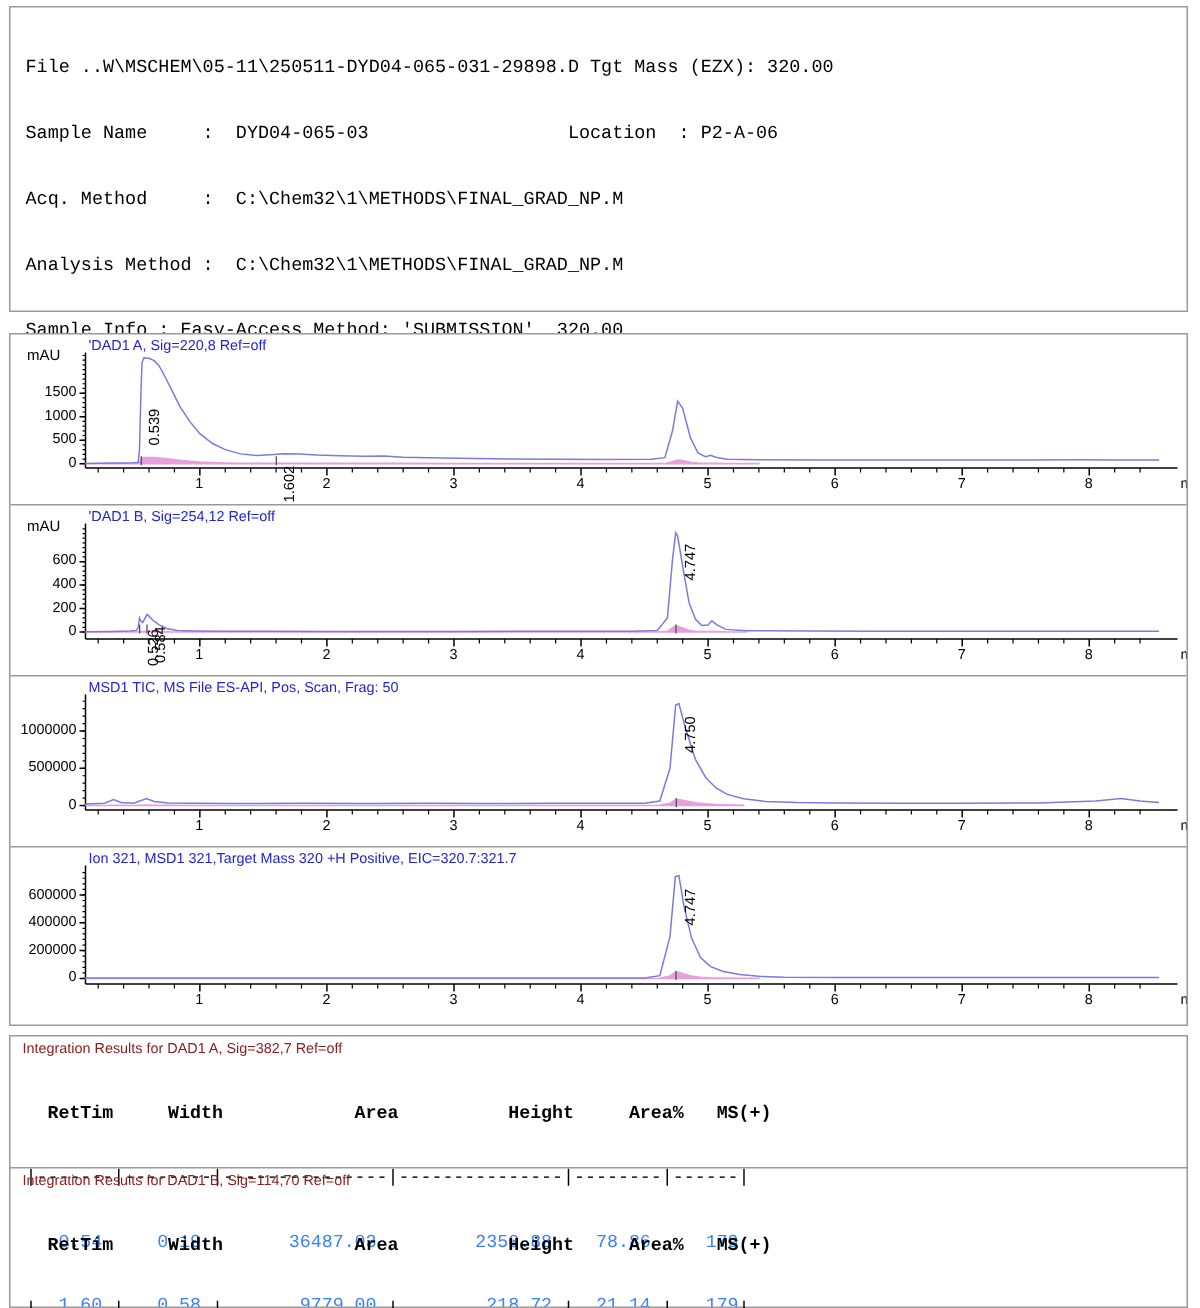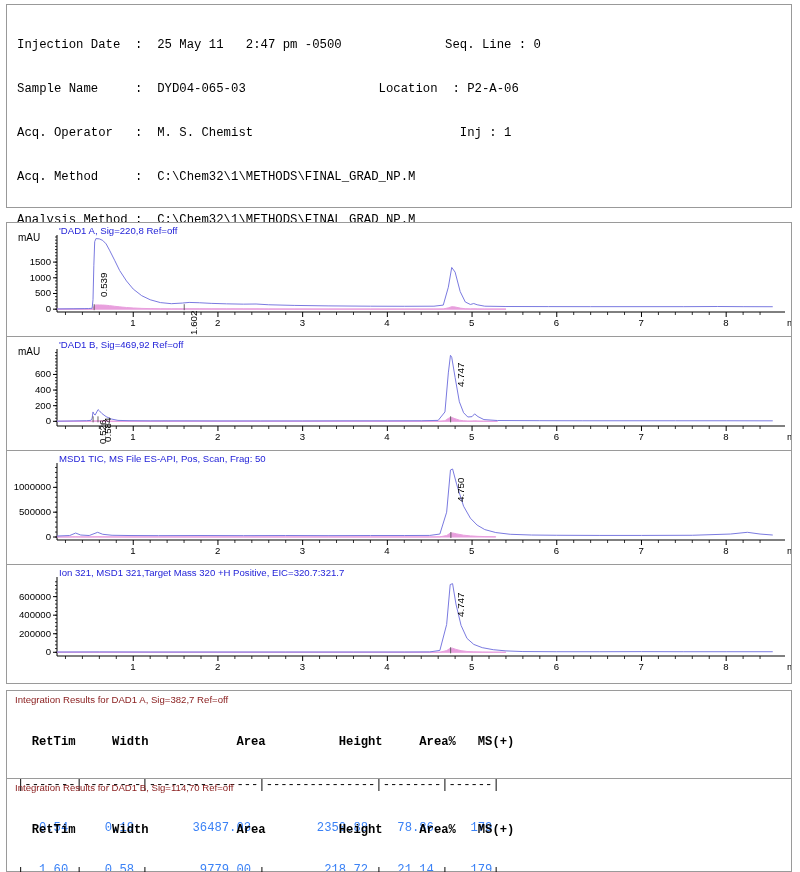--- a/index.html
+++ b/index.html
@@ -109,23 +109,22 @@
   .ir-rule{color:#000;}
   .ir-row{color:#3b82f6;}
 </style>
 </head>
 <body>
 
 <div class="page">
 
   <div class="hdr-box">
     <div class="hdr-inner">
-      <div class="hdr-line">Injection Date  :  25 May 11   2:47 pm -0500              Seq. Line : 0</div>
+      <div class="hdr-line">File ..W\MSCHEM\05-11\250511-DYD04-065-031-29898.D Tgt Mass (EZX): 320.00</div>
       <div class="hdr-line">Sample Name     :  DYD04-065-03                  Location  : P2-A-06</div>
-      <div class="hdr-line">Acq. Operator   :  M. S. Chemist                            Inj : 1</div>
       <div class="hdr-line">Acq. Method     :  C:\Chem32\1\METHODS\FINAL_GRAD_NP.M</div>
       <div class="hdr-line">Analysis Method :  C:\Chem32\1\METHODS\FINAL_GRAD_NP.M</div>
       <div class="hdr-line">Sample Info : Easy-Access Method: 'SUBMISSION'  320.00</div>
       <div class="hdr-line">Method Info : Standard Gradient 4% to 100% Acetonitrile (0.05% TFA) over 7 minutes</div>
       <div class="hdr-line">             Luna C18 3 micron 3 x 75mm</div>
     </div>
   </div>
 
   <div class="chroma-block">
     <div class="panel">
@@ -203,21 +202,21 @@
             <line x1="702.2352941176474" y1="89" x2="702.2352941176474" y2="92" stroke="#000" stroke-width="0.8"></line>
             <line x1="736.1176470588238" y1="89" x2="736.1176470588238" y2="92" stroke="#000" stroke-width="0.8"></line>
             <line x1="753.0588235294119" y1="89" x2="753.0588235294119" y2="92" stroke="#000" stroke-width="0.8"></line>
             <path d="M 50 86.17573221757323 L 50 86.16066945606694 L 66.94117647058823 86.14937238493724 L 77.10588235294117 86.1418410041841 L 81.34117647058824 86.13807531380752 L 83.88235294117646 86.1286610878661 L 85.15294117647059 86.11924686192468 L 86 85.61087866108787 L 86.84705882352941 83.5397489539749 L 87.69411764705883 82.1276150627615 L 88.96470588235294 81.93933054393305 L 92.35294117647058 81.9581589958159 L 95.74117647058824 82.05230125523012 L 99.12941176470588 82.25941422594141 L 102.51764705882353 82.63598326359832 L 107.6 83.23849372384937 L 112.68235294117648 83.85983263598325 L 119.45882352941177 84.48117154811715 L 126.23529411764706 84.97071129707112 L 134.70588235294116 85.36610878661088 L 143.17647058823528 85.61087866108787 L 153.34117647058824 85.78033472803347 L 164.35294117647058 85.84623430962343 L 175.36470588235295 85.80857740585773 L 182.14117647058822 85.77092050209204 L 192.30588235294115 85.7897489539749 L 204.16470588235293 85.82740585774059 L 219.41176470588235 85.85564853556485 L 236.35294117647055 85.8744769874477 L 249.05882352941177 85.86506276150627 L 261.7647058823529 85.91213389121339 L 287.1764705882353 85.94979079497908 L 321.05882352941177 85.97803347280335 L 363.4117647058823 85.99686192468619 L 397.2941176470589 86.00251046025105 L 426.94117647058823 85.99686192468619 L 436.25882352941176 85.93096234309623 L 441.34117647058827 84.85774058577405 L 444.72941176470584 83.6715481171548 L 448.11764705882354 83.95397489539748 L 453.20000000000005 85.12133891213388 L 458.2823529411765 85.74267782426777 L 463.364705882353 85.89330543933053 L 466.7529411764706 85.836820083682 L 470.1411764705882 85.91213389121339 L 477.76470588235304 85.99686192468619 L 498.94117647058835 86.01569037656903 L 498.94117647058835 86.17573221757323 Z" fill="#e48fd8" stroke="#e48fd8" stroke-width="1" opacity="0.85"></path>
             <path d="M 50.00 85.92 L 66.94 85.74 L 77.11 85.61 L 81.34 85.55 L 83.88 85.39 L 85.15 85.23 L 86.00 76.76 L 86.85 42.24 L 87.69 18.71 L 88.96 15.57 L 92.35 15.88 L 95.74 17.45 L 99.13 20.90 L 102.52 27.18 L 107.60 37.22 L 112.68 47.58 L 119.46 57.93 L 126.24 66.09 L 134.71 72.68 L 143.18 76.76 L 153.34 79.59 L 164.35 80.68 L 175.36 80.06 L 182.14 79.43 L 192.31 79.74 L 204.16 80.37 L 219.41 80.84 L 236.35 81.15 L 249.06 81.00 L 261.76 81.78 L 287.18 82.41 L 321.06 82.88 L 363.41 83.19 L 397.29 83.29 L 426.94 83.19 L 436.26 82.10 L 441.34 64.21 L 444.73 44.44 L 448.12 49.15 L 453.20 68.60 L 458.28 78.96 L 463.36 81.47 L 466.75 80.53 L 470.14 81.78 L 477.76 83.19 L 498.94 83.51 L 541.29 83.60 L 583.65 83.67 L 626.00 83.67 L 676.82 83.67 L 710.71 83.51 L 736.12 83.67 L 765.76 83.73" fill="none" stroke="#7a7ae0" stroke-width="1"></path>
             <line x1="87.18588235294118" y1="81.17573221757323" x2="87.18588235294118" y2="87.17573221757323" stroke="#555" stroke-width="0.9"></line>
             <line x1="177.22823529411767" y1="81.17573221757323" x2="177.22823529411767" y2="87.17573221757323" stroke="#555" stroke-width="0.9"></line>
           </svg><div class="pklab" style="left: 91.1859px; top: 74.2427px;">0.539</div><div class="pklab" style="left: 181.228px; top: 112.056px;">1.602</div></div>
     </div>
     <div class="panel">
-      <div class="panel-title">'DAD1 B, Sig=469,92 Ref=off</div>
+      <div class="panel-title">'DAD1 B, Sig=254,12 Ref=off</div>
       <div class="plot" id="plot1"><div class="ylab" style="right: 740px; top: 78.3125px;">0</div><div class="ylab" style="right: 740px; top: 62.6875px;">200</div><div class="ylab" style="right: 740px; top: 47.0625px;">400</div><div class="ylab" style="right: 740px; top: 31.4375px;">600</div><div class="yunit" style="left: 11px; top: 9px;">mAU</div><div class="xlab" style="left: 123.235px; top: 94px;">1</div><div class="xlab" style="left: 207.941px; top: 94px;">2</div><div class="xlab" style="left: 292.647px; top: 94px;">3</div><div class="xlab" style="left: 377.353px; top: 94px;">4</div><div class="xlab" style="left: 462.059px; top: 94px;">5</div><div class="xlab" style="left: 546.765px; top: 94px;">6</div><div class="xlab" style="left: 631.471px; top: 94px;">7</div><div class="xlab" style="left: 716.176px; top: 94px;">8</div><div class="minlab" style="left: 780px; top: 94px;">min</div><svg width="784" height="113" viewBox="0 0 784 113">
             <line x1="50" y1="12" x2="50" y2="89" stroke="#000" stroke-width="1"></line>
             <line x1="50" y1="89" x2="778" y2="89" stroke="#000" stroke-width="1"></line>
             <line x1="46" y1="84.3125" x2="50" y2="84.3125" stroke="#000" stroke-width="1"></line>
             <line x1="46" y1="68.6875" x2="50" y2="68.6875" stroke="#000" stroke-width="1"></line>
             <line x1="46" y1="53.0625" x2="50" y2="53.0625" stroke="#000" stroke-width="1"></line>
             <line x1="46" y1="37.4375" x2="50" y2="37.4375" stroke="#000" stroke-width="1"></line>
             <line x1="48" y1="84.3125" x2="50" y2="84.3125" stroke="#000" stroke-width="0.8"></line>
             <line x1="48" y1="81.1875" x2="50" y2="81.1875" stroke="#000" stroke-width="0.8"></line>
             <line x1="48" y1="78.0625" x2="50" y2="78.0625" stroke="#000" stroke-width="0.8"></line>

